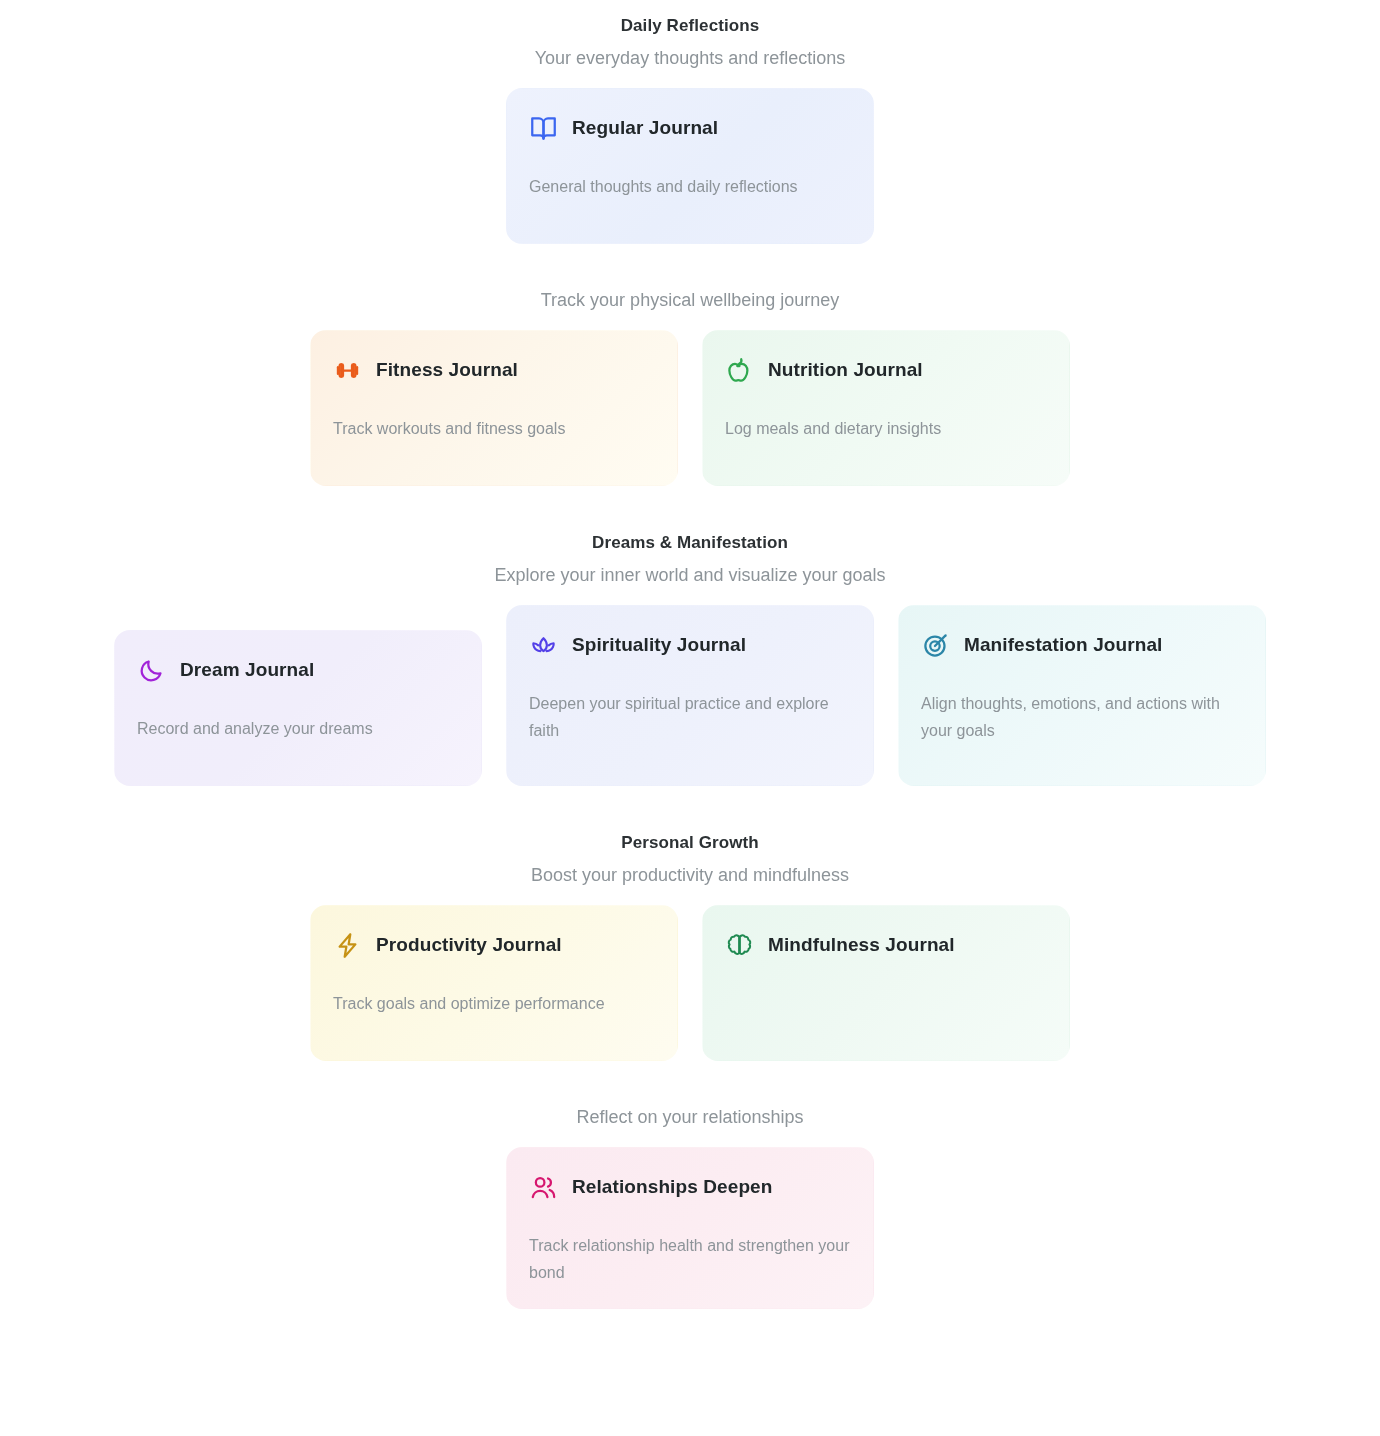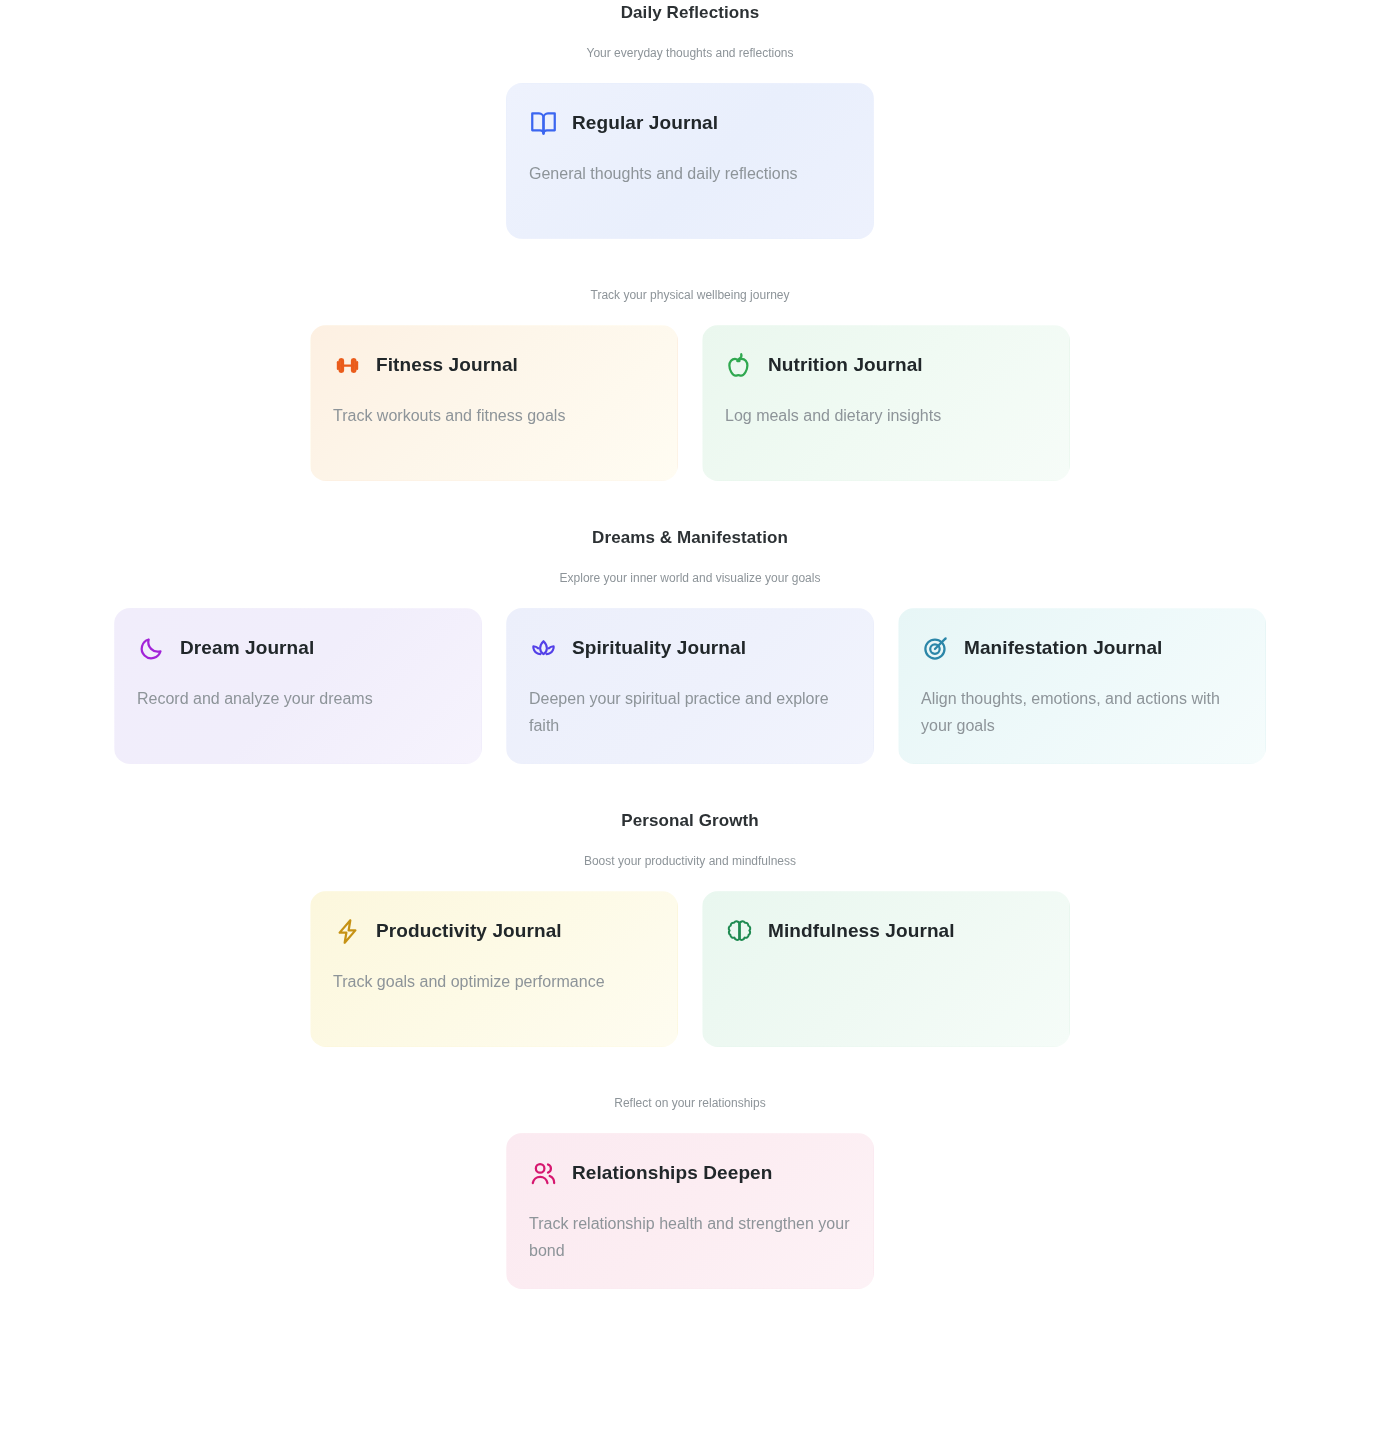--- a/index.html
+++ b/index.html
@@ -8,21 +8,21 @@
     width: 1380px;
     min-height: 1436px;
     background: #ffffff;
     font-family: "Liberation Sans", sans-serif;
     -webkit-font-smoothing: antialiased;
   }
 
   .page {
     width: 1380px;
     min-height: 1436px;
-    padding: 0;
+    padding: 13px;
     background: #ffffff;
   }
 
   .section {
     width: 100%;
   }
 
   
   .section + .section { margin-top: 44px; }
 
@@ -33,43 +33,44 @@
 
   .section-title {
     font-size: 17px;
     font-weight: 700;
     color: #2c3134;
     letter-spacing: 0.1px;
     line-height: 26px;
   }
 
   .section-subtitle {
-    font-size: 12px;
+    font-size: 18px;
     font-weight: 400;
     color: #8d9499;
     line-height: 24px;
-    margin-top: 15px;
+    margin-top: 7px;
   }
 
   .cards {
     display: flex;
     flex-wrap: nowrap;
     justify-content: center;
     gap: 24px;
   }
 
   .card {
     width: 368px;
     min-height: 156px;
     border-radius: 16px;
     padding: 24px 22px 22px 22px;
     display: flex;
     flex-direction: column;
     cursor: pointer;
     border: 1px solid transparent;
+    gap: 8px;
   }
 
   .card-head {
     display: flex;
     align-items: center;
     gap: 14px;
     min-height: 30px;
   }
 
   .card-icon {
@@ -96,21 +97,21 @@
     font-weight: 400;
     color: #8d9499;
     line-height: 27px;
     max-width: 330px;
   }
 
   
   .bg-blue    { background: linear-gradient(135deg, #eef2fd 0%, #e9effc 55%, #edf1fd 100%); }
   .bg-orange  { background: linear-gradient(135deg, #fdf0e2 0%, #fdf6ea 45%, #fffcf2 100%); }
   .bg-green   { background: linear-gradient(135deg, #eaf7ee 0%, #f0faf3 50%, #f6fcf8 100%); }
-  .bg-purple  { background: linear-gradient(135deg, #f1edfb 0%, #f1eefb 50%, #f6f3fd 100%); }
+  .bg-purple  { background: linear-gradient(135deg, #f1edfb 0%, #f1eefb 50%, #f6f3fd 100%); margin-top: 25px; }
   .bg-teal    { background: linear-gradient(135deg, #e7f6f6 0%, #eef9fa 50%, #f5fcfc 100%); }
   .bg-indigo  { background: linear-gradient(135deg, #eceffb 0%, #eef1fc 55%, #f2f4fd 100%); }
   .bg-amber   { background: linear-gradient(135deg, #fcf7dd 0%, #fdfae6 50%, #fefcf0 100%); }
   .bg-emerald { background: linear-gradient(135deg, #e9f7ef 0%, #eff9f3 50%, #f5fcf8 100%); }
   .bg-pink    { background: linear-gradient(135deg, #fbeaf1 0%, #fcedf2 50%, #fdf2f6 100%); }
 </style>
 </head>
 <body>
 
 <div class="page">

